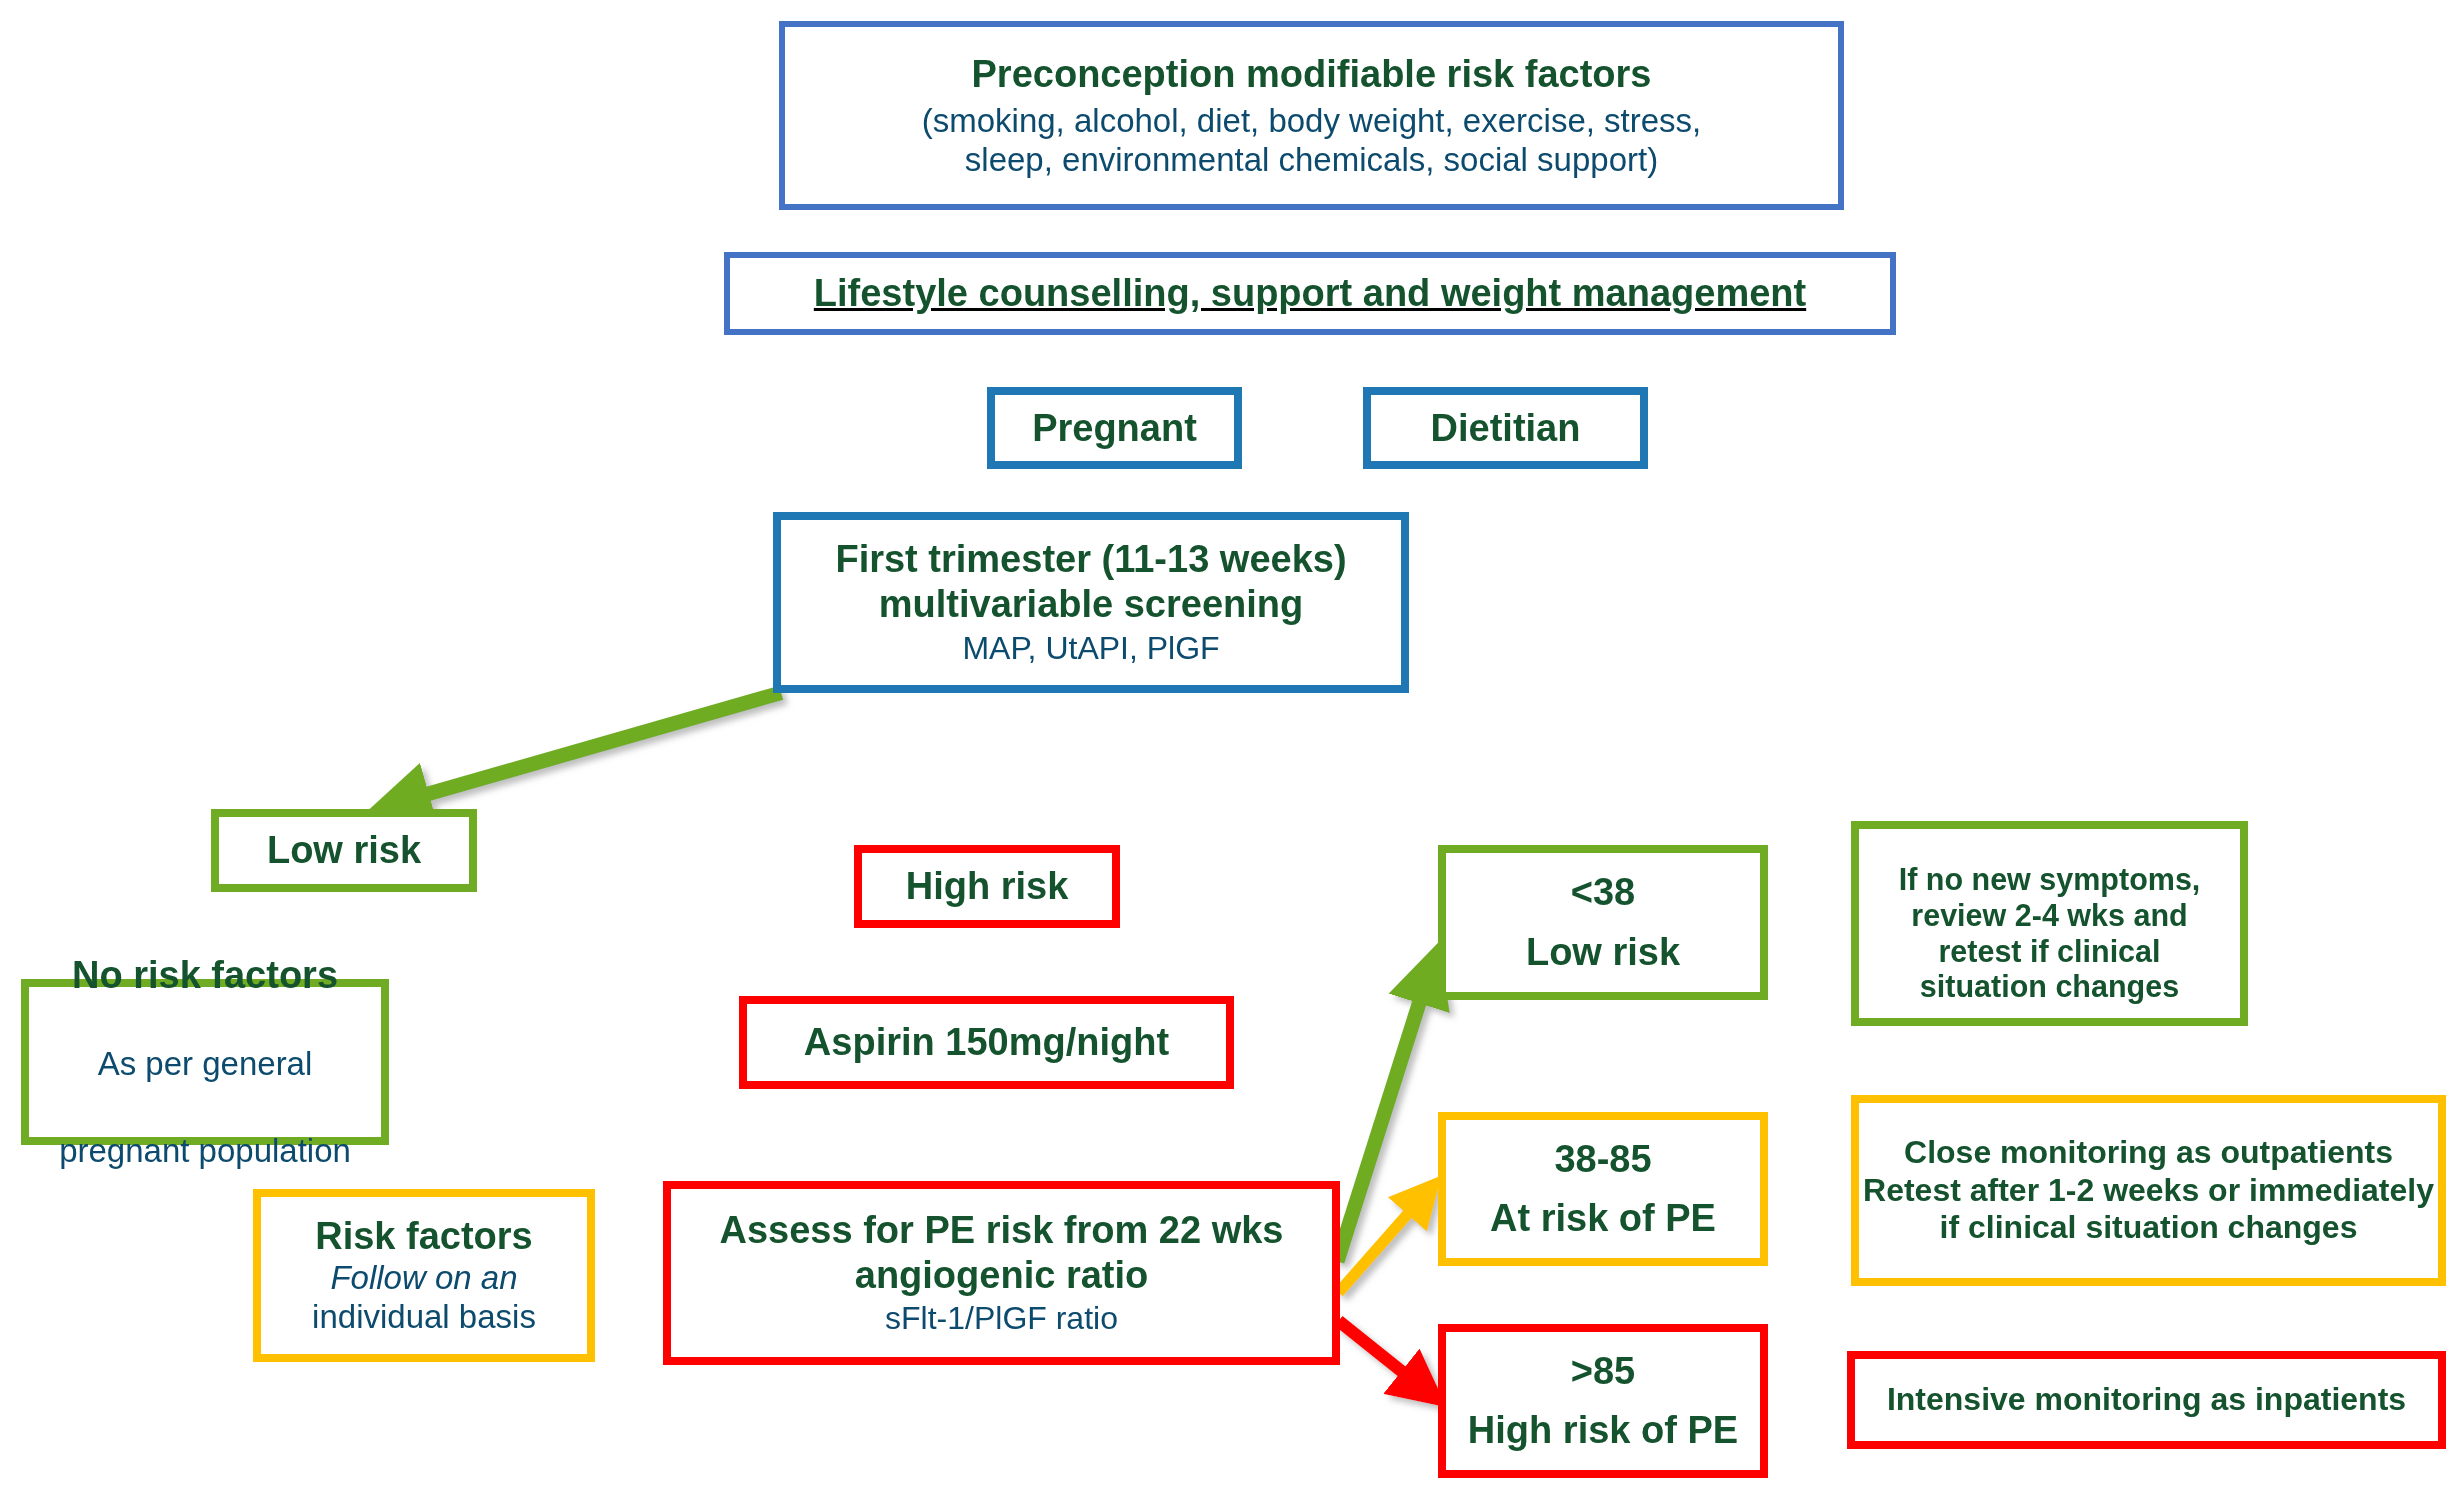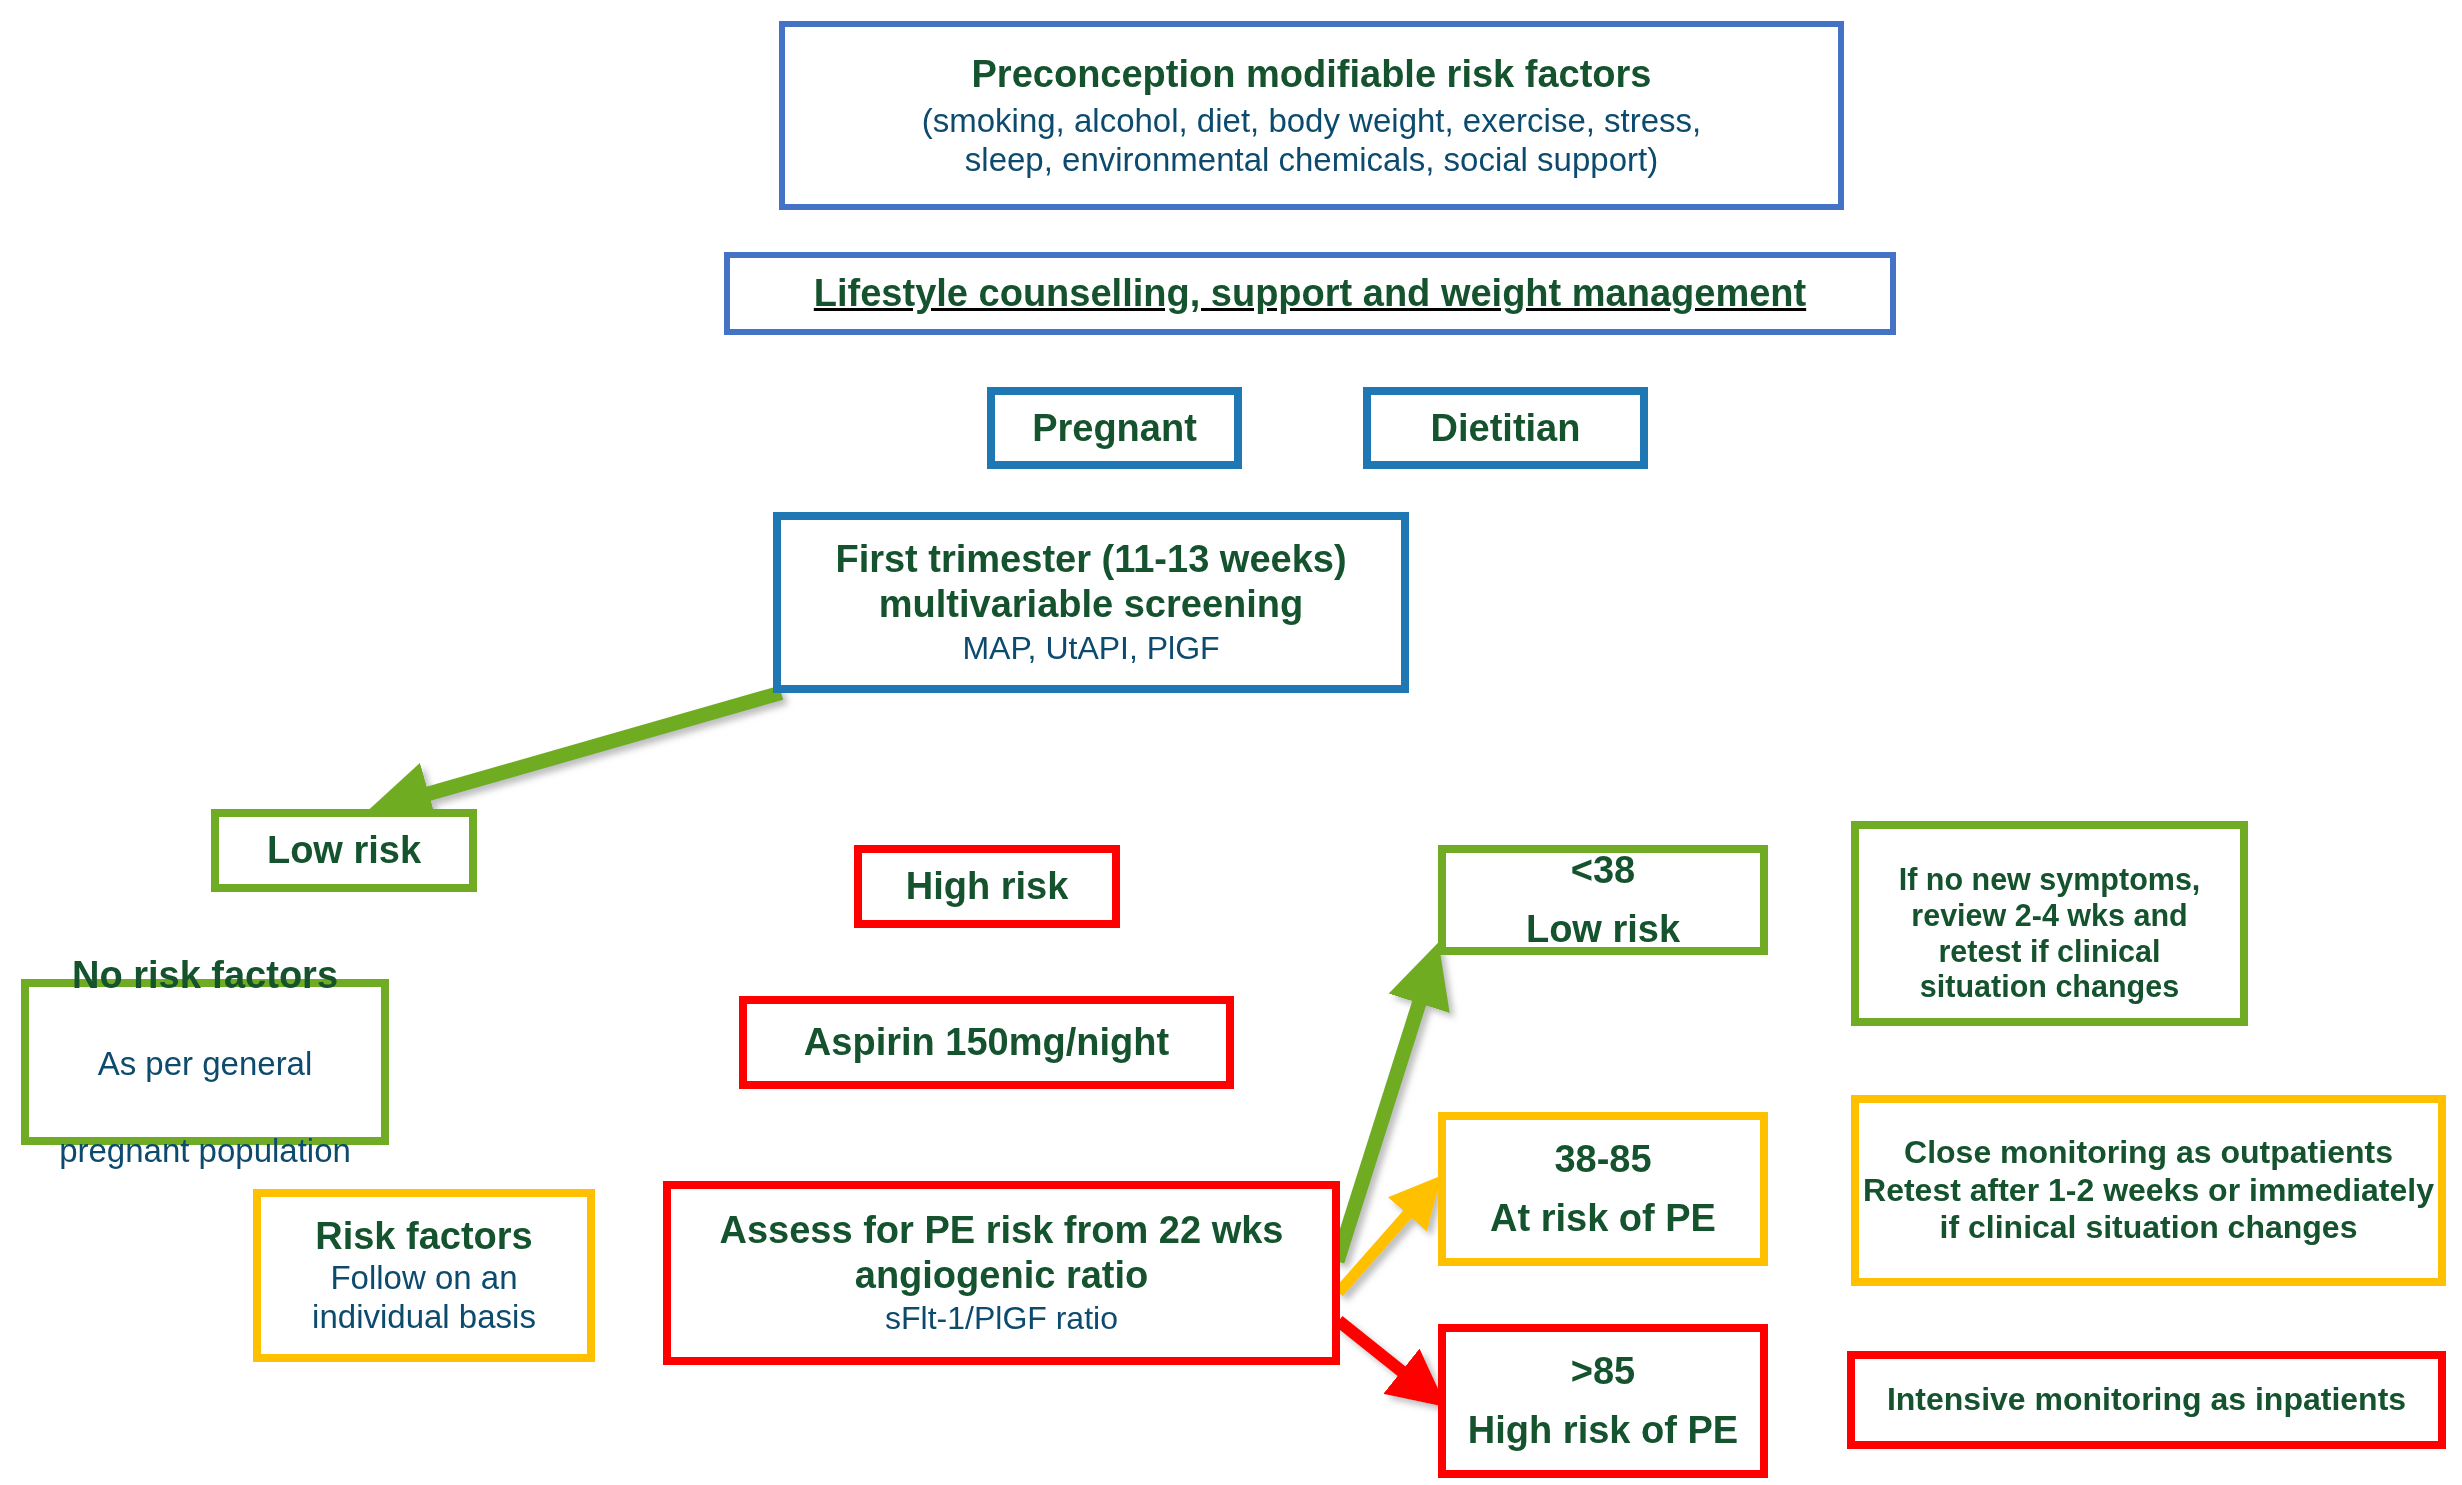--- a/index.html
+++ b/index.html
@@ -108,39 +108,39 @@
   </div>
 
   <div class="node b-green" style="left:21px;top:979px;width:368px;height:166px;gap:48px;">
     <div class="ttl" style="font-size:38px;">No risk factors</div>
     <div class="sub" style="font-size:33px;">As per general</div>
     <div class="sub" style="font-size:33px;">pregnant population</div>
   </div>
 
   <div class="node b-amber" style="left:253px;top:1189px;width:342px;height:173px;">
     <div class="ttl" style="font-size:38px;">Risk factors</div>
-    <div class="sub" style="font-size:33px;">Follow on an</div>
+    <div class="sub" style="font-size:33px;font-style:italic;">Follow on an</div>
     <div class="sub" style="font-size:33px;">individual basis</div>
   </div>
 
   <div class="node b-red" style="left:854px;top:813px;width:266px;height:83px;margin-top:32px;">
     <div class="ttl" style="font-size:38px;">High risk</div>
   </div>
 
   <div class="node b-red" style="left:739px;top:996px;width:495px;height:93px;">
     <div class="ttl" style="font-size:38px;">Aspirin 150mg/night</div>
   </div>
 
   <div class="node b-red" style="left:663px;top:1181px;width:677px;height:184px;">
     <div class="ttl" style="font-size:38px;">Assess for PE risk from 22 wks</div>
     <div class="ttl" style="font-size:38px;">angiogenic ratio</div>
     <div class="sub" style="font-size:32px;margin-top:2.6px;">sFlt-1/PlGF ratio</div>
   </div>
 
-  <div class="node b-green" style="left:1438px;top:845px;width:330px;height:110px;">
+  <div class="node b-green" style="left:1438px;top:845px;width:330px;height:155px;">
     <div class="ttl" style="font-size:38px;margin-bottom:14.6px;">&lt;38</div>
     <div class="ttl" style="font-size:38px;">Low risk</div>
   </div>
 
   <div class="node b-amber" style="left:1438px;top:1112px;width:330px;height:154px;">
     <div class="ttl" style="font-size:38px;margin-bottom:14.6px;">38-85</div>
     <div class="ttl" style="font-size:38px;">At risk of PE</div>
   </div>
 
   <div class="node b-red" style="left:1438px;top:1324px;width:330px;height:154px;">

